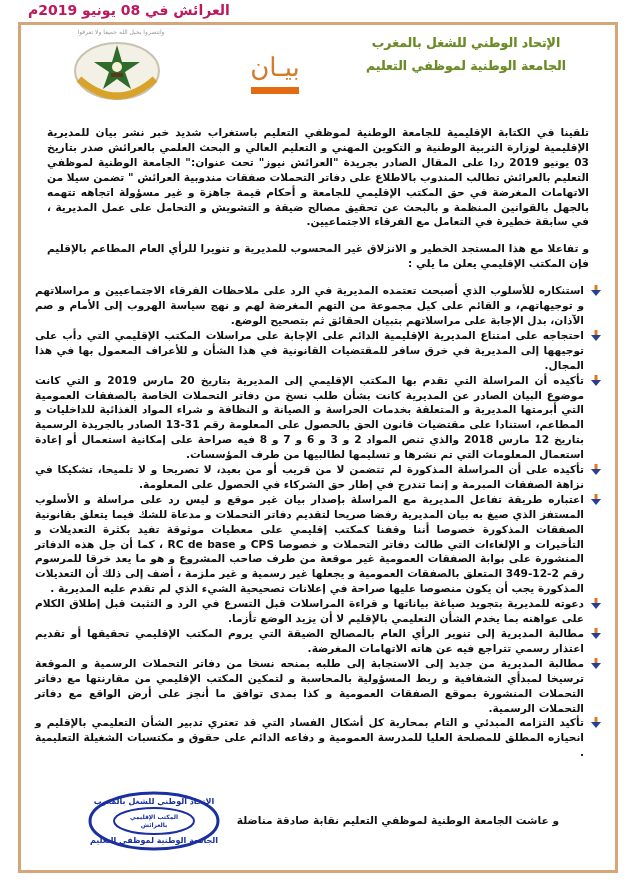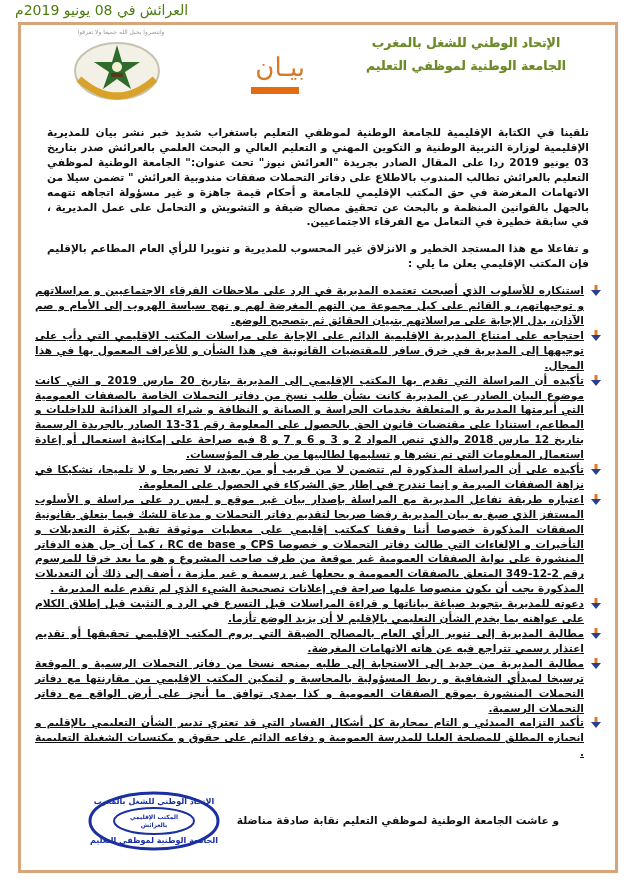--- a/index.html
+++ b/index.html
@@ -1,34 +1,34 @@
 <!DOCTYPE html>
 <html><head>
 <meta charset="utf-8">
 <style>
   html, body { margin: 0; padding: 0; background: #ffffff; }
   body { width: 644px; height: 892px; position: relative; overflow: hidden;
          font-family: "DejaVu Sans", sans-serif; color: #111; }
-  .date-line { position: absolute; top: 2px; left: 15px; font-weight: normal; font-size: 14px;
-               direction: rtl; unicode-bidi: plaintext; color: #4d7c0f; }
+  .date-line { position: absolute; top: 2px; left: 28px; font-weight: bold; font-size: 14px;
+               direction: rtl; unicode-bidi: plaintext; color: #be185d; }
   .frame { position: absolute; left: 18px; top: 22px; width: 600px; height: 851px;
            border: 3px solid #d7a57a; box-sizing: border-box; background: #fff; }
   .header { position: relative; height: 92px; }
   .org { position: absolute; right: 34px; top: 6px; width: 230px; text-align: center; direction: rtl;
          color: #6d8a2a; font-weight: bold; font-size: 12.5px; line-height: 23px;
          text-shadow: 0 0 1px #b9c98a; }
   .title-wrap { position: absolute; left: 224px; top: 26px; width: 60px; text-align: center; }
-  .title { color: #d47a2a; font-size: 26px; font-family: "DejaVu Serif", serif; line-height: 32px; text-align: right; }
+  .title { color: #d47a2a; font-size: 26px; font-family: "DejaVu Serif", serif; line-height: 32px; }
   .title-bar { margin: 4px auto 0; width: 48px; height: 7px; background: #e36c12; }
   .logo { position: absolute; left: 46px; top: 4px; width: 100px; height: 74px; }
   .logo-caption { position: absolute; left: 50px; top: 3px; font-size: 6px; color: #9a9a9a; width: 100px; text-align: center; direction: rtl; }
   .content { position: absolute; top: 88px; left: 14px; right: 14px; direction: rtl; text-align: justify;
              font-size: 10.6px; line-height: 14.9px; font-weight: bold; }
   .content p { margin: 12px; }
-  ul.points { list-style: none; margin: 2px 0 0; padding: 0; text-decoration: underline; }
+  ul.points { list-style: none; margin: 2px 0 0; padding: 0; }
   ul.points li { position: relative; padding-right: 17px; margin: 0 0 0px; }
   .bullet { position: absolute; right: 0; top: 2px; width: 10px; height: 11px; }
   .footer { position: absolute; left: 0; right: 0; bottom: 10px; height: 70px; }
   .stamp { position: absolute; left: 66px; top: 0; width: 134px; height: 62px; }
   .closing { position: absolute; right: 56px; top: 24px; direction: rtl; font-size: 10.6px; font-weight: bold; }
 </style>
 </head>
 <body>
 
 <div class="date-line">العرائش في 08 يونيو 2019م</div>

